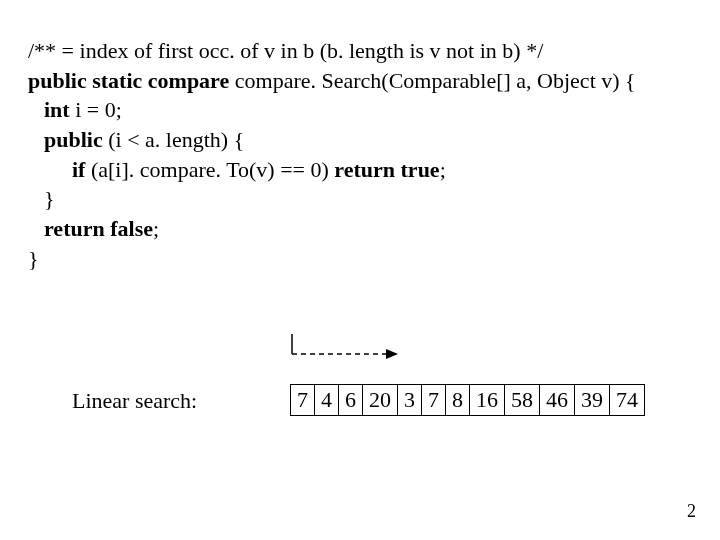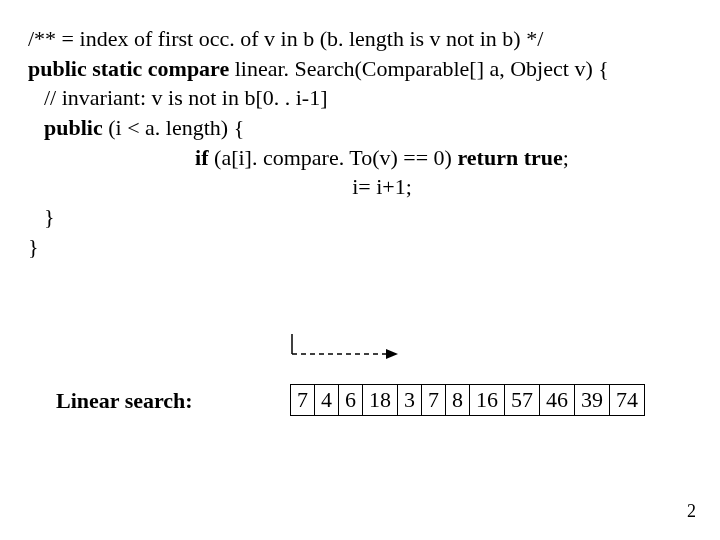--- a/index.html
+++ b/index.html
@@ -7,33 +7,33 @@
     padding: 0;
     width: 720px;
     height: 540px;
     font-family: "Times New Roman", Times, serif;
     font-size: 22px;
     color: #000;
     position: relative;
     background: #fff;
   }
   .content {
-    padding: 24px 28px 0 28px;
+    padding: 36px 28px 0 28px;
   }
   .code-line {
     white-space: pre;
     line-height: 1.35;
   }
   .indent1 { padding-left: 16px; }
-  .indent2 { padding-left: 44px; text-align: center; }
+  .indent2 { padding-left: 44px; }
   .label-row {
     position: absolute;
     top: 388px;
-    left: 56px;
-    font-weight: bold;
+    left: 72px;
+    font-weight: normal;
   }
   .array-row {
     position: absolute;
     top: 384px;
     left: 290px;
     display: flex;
   }
   .cell {
     border: 1px solid #000;
     padding: 2px 6px;
@@ -53,45 +53,45 @@
     bottom: 18px;
     right: 24px;
     font-size: 18px;
   }
 </style>
 </head>
 <body>
 
 <div class="content">
   <div class="code-line">/** = index of first occ. of v in b (b. length is v not in b) */</div>
-  <div class="code-line"><b>public static compare</b><span> linear. Search(Comparable[] a, Object v) {</span></div>
-  <div class="code-line indent1">// invariant: v is not in b[0. . i-1]</div>
+  <div class="code-line"><b>public static compare</b><span> compare. Search(Comparable[] a, Object v) {</span></div>
+  <div class="code-line indent1"><b>int</b><span> i = 0;</span></div>
   <div class="code-line indent1"><b>public</b><span> (i &lt; a. length) {</span></div>
   <div class="code-line indent2"><b>if</b><span> (a[i]. compare. To(v) == 0) </span><b>return true</b><span>;</span></div>
-  <div class="code-line indent2">i= i+1;</div>
   <div class="code-line indent1">}</div>
+  <div class="code-line indent1"><b>return false</b><span>;</span></div>
   <div class="code-line">}</div>
 </div>
 
 <svg class="arrow-svg" width="120" height="40">
   <line x1="6" y1="4" x2="6" y2="24" stroke="#000" stroke-width="1.5"></line>
   <line x1="6" y1="24" x2="100" y2="24" stroke="#000" stroke-width="1.5" stroke-dasharray="5,4"></line>
   <polygon points="100,19 112,24 100,29" fill="#000"></polygon>
 </svg>
 
 <div class="label-row">Linear search:</div>
 
 <div class="array-row">
   <div class="cell">7</div>
   <div class="cell">4</div>
   <div class="cell">6</div>
-  <div class="cell">18</div>
+  <div class="cell">20</div>
   <div class="cell">3</div>
   <div class="cell">7</div>
   <div class="cell">8</div>
   <div class="cell">16</div>
-  <div class="cell">57</div>
+  <div class="cell">58</div>
   <div class="cell">46</div>
   <div class="cell">39</div>
   <div class="cell">74</div>
 </div>
 
 <div class="page-num">2</div>
 
 </body></html>

